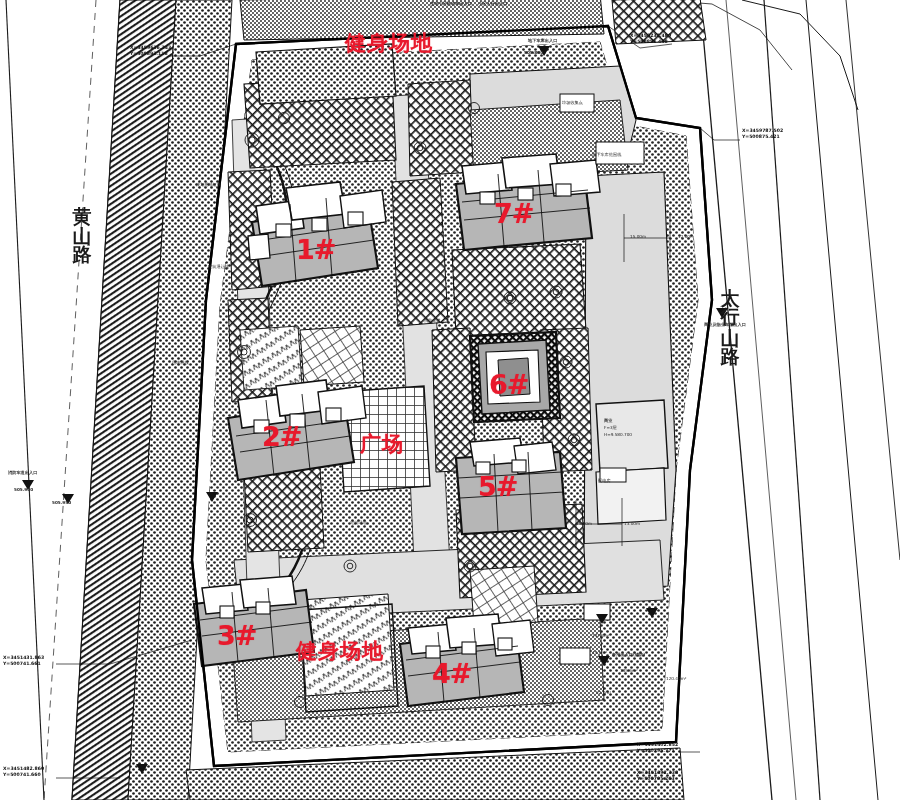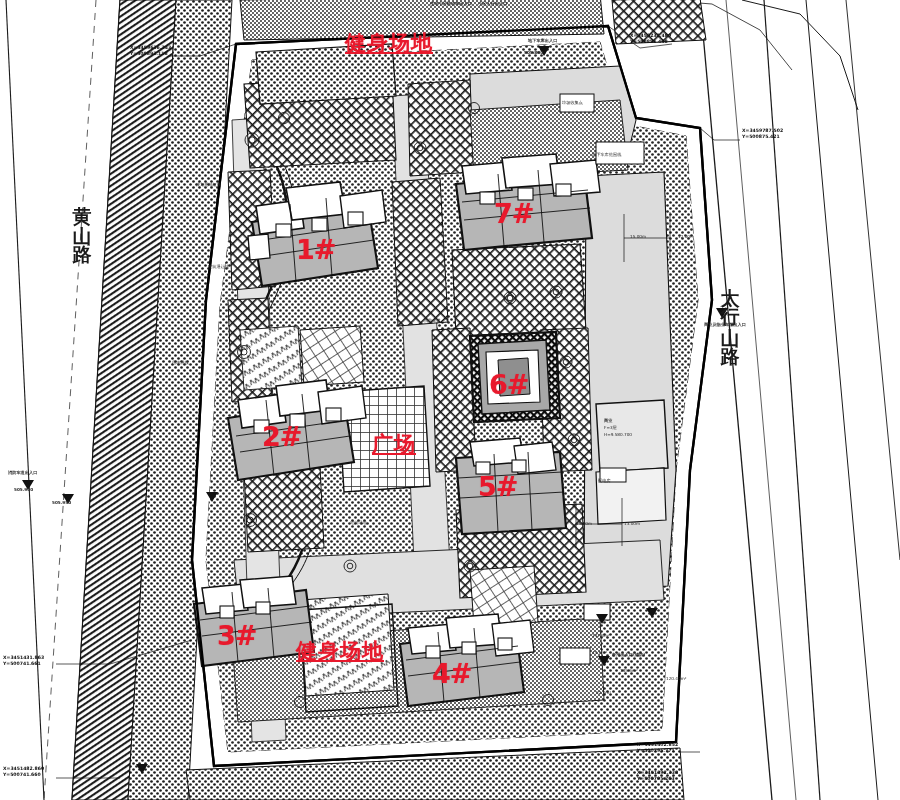--- a/index.html
+++ b/index.html
@@ -11,21 +11,21 @@
   
   .svgroot{position:absolute;left:0;top:0;width:900px;height:800px;}
 
   
   .blabel{position:absolute;color:#e8192c;font-weight:bold;
           font-family:"DejaVu Sans",sans-serif;
           line-height:1;letter-spacing:-1px;
           text-shadow:0 0 1px rgba(232,25,44,.5);
           white-space:nowrap;}
   .bnum{font-size:27px;}
-  .bcn{font-size:21px;letter-spacing:1px;font-family:"DejaVu Sans",sans-serif;text-decoration:underline;}
+  .bcn{font-size:21px;letter-spacing:1px;font-family:"DejaVu Sans",sans-serif;}
 
   
   .street{position:absolute;color:#1a1a1a;font-size:19px;font-weight:bold;
           font-family:"DejaVu Sans",sans-serif;
           writing-mode:vertical-rl;text-orientation:upright;
           letter-spacing:20px;}
 
   
   .anno{position:absolute;color:#2b2b2b;font-size:4.2px;line-height:1.25;
         font-family:"DejaVu Sans",sans-serif;white-space:pre;}
@@ -358,21 +358,21 @@
 
   <div class="blabel bnum" style="left:296px;top:236px;">1#</div>
   <div class="blabel bnum" style="left:262px;top:423px;">2#</div>
   <div class="blabel bnum" style="left:217px;top:622px;">3#</div>
   <div class="blabel bnum" style="left:432px;top:660px;">4#</div>
   <div class="blabel bnum" style="left:478px;top:473px;">5#</div>
   <div class="blabel bnum" style="left:489px;top:371px;">6#</div>
   <div class="blabel bnum" style="left:494px;top:200px;">7#</div>
 
   <div class="blabel bcn" style="left:345px;top:33px;">健身场地</div>
-  <div class="blabel bcn" style="left:372px;top:434px;">广场</div>
+  <div class="blabel bcn" style="left:360px;top:434px;">广场</div>
   <div class="blabel bcn" style="left:296px;top:641px;">健身场地</div>
 
   <div class="coord" style="left:130px;top:45px;">X=3459636.243
 Y=500892.118</div>
   <div class="coord" style="left:630px;top:33px;">X=3459232.480
 Y=500891.438</div>
   <div class="coord" style="left:742px;top:128px;">X=3459787.502
 Y=500875.421</div>
   <div class="coord" style="left:3px;top:655px;">X=3451431.863
 Y=500741.661</div>

